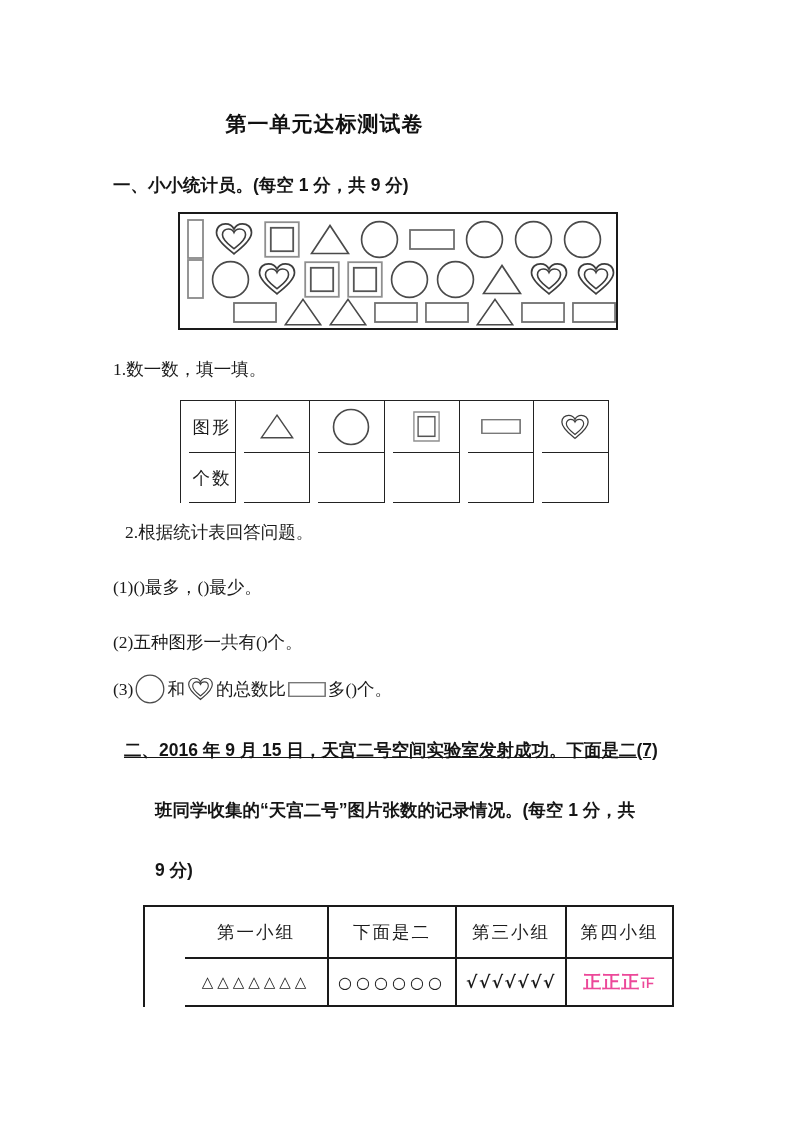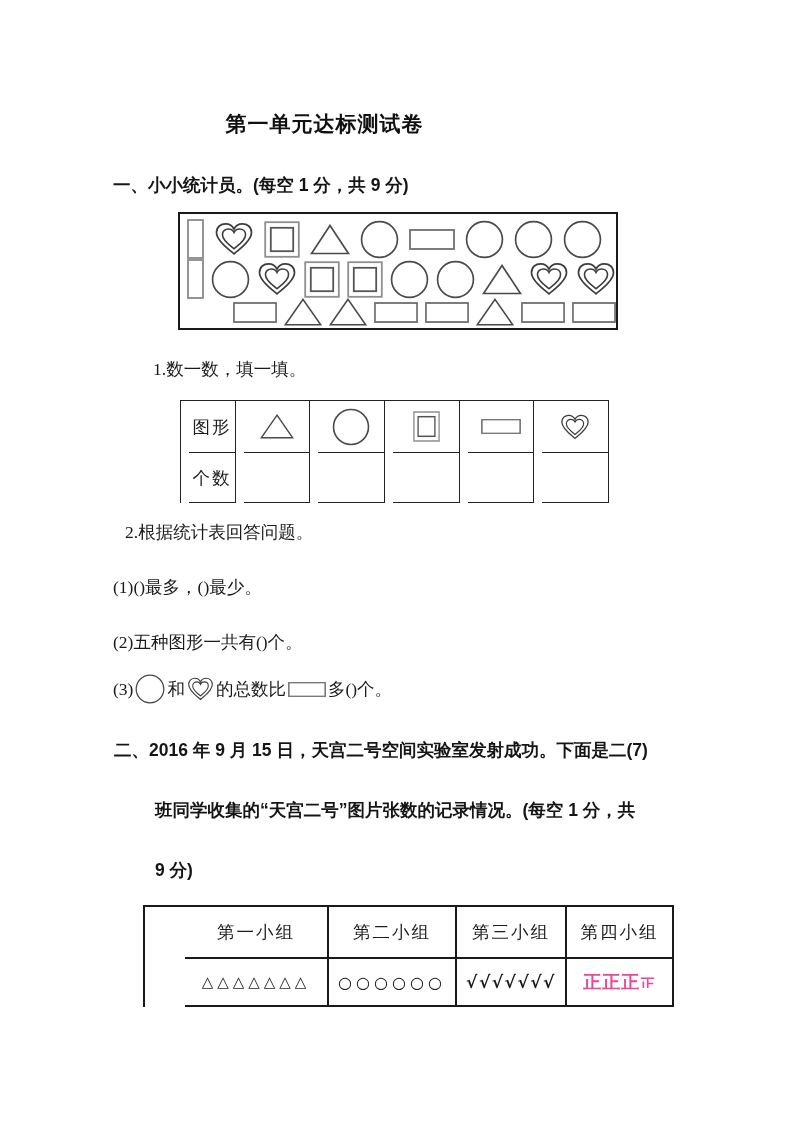--- a/index.html
+++ b/index.html
@@ -200,21 +200,21 @@
           </svg>
         </span>
         <span class="shape">
           <svg viewBox="0 0 46 21" width="44" height="21" preserveAspectRatio="none">
             <rect x="1" y="1" width="44" height="19" stroke="#6f6f6f" stroke-width="1.8" fill="none"></rect>
           </svg>
         </span>
       </div>
   </div>
 
-  <div class="song abs" style="left:113px;top:357px;margin-left:40px;">1.数一数，填一填。</div>
+  <div class="song abs" style="left:113px;top:357px;">1.数一数，填一填。</div>
 
   <div class="stats-table abs" style="left:180px;top:400px;">
     <div class="cell rowhead">图形</div>
     <div class="cell">
         <svg viewBox="0 0 40 31" width="34" height="25" preserveAspectRatio="none">
           <polygon points="20,1.5 38.5,29.5 1.5,29.5" stroke="#4a4a4a" stroke-width="1.7" fill="none"></polygon>
         </svg>
       </div>
     <div class="cell">
         <svg viewBox="0 0 40 40" width="38" height="38" preserveAspectRatio="none">
@@ -269,27 +269,27 @@
       </span>
     <span>的总数比</span>
     <span class="inline-shape">
         <svg viewBox="0 0 46 21" width="38" height="15" preserveAspectRatio="none">
           <rect x="1" y="1" width="44" height="19" stroke="#6f6f6f" stroke-width="1.8" fill="none"></rect>
         </svg>
       </span>
     <span>多()个。</span>
   </div>
 
-  <div class="hei abs" style="left:114px;top:738px;">二、2016 年 9 月 15 日，天宫二号空间实验室发射成功。下面是二(7)</div>
+  <div class="hei abs" style="left:124px;top:738px;text-decoration:underline;">二、2016 年 9 月 15 日，天宫二号空间实验室发射成功。下面是二(7)</div>
   <div class="hei abs" style="left:155px;top:798px;">班同学收集的“天宫二号”图片张数的记录情况。(每空 1 分，共</div>
   <div class="hei abs" style="left:155px;top:858px;">9 分)</div>
 
   <div class="rec-table abs" style="left:143px;top:905px;padding-left:40px;">
     <div class="cell ghead">第一小组</div>
-    <div class="cell ghead">第二小组</div>
+    <div class="cell ghead">下面是二</div>
     <div class="cell ghead">第三小组</div>
     <div class="cell ghead">第四小组</div>
 
     <div class="cell marks-tri">△△△△△△△</div>
     <div class="cell marks-circ">○○○○○○</div>
     <div class="cell marks-check">√√√√√√√</div>
     <div class="cell marks-tally">
       <span>正正正</span>
       <span class="partial-tally">正</span>
     </div>

